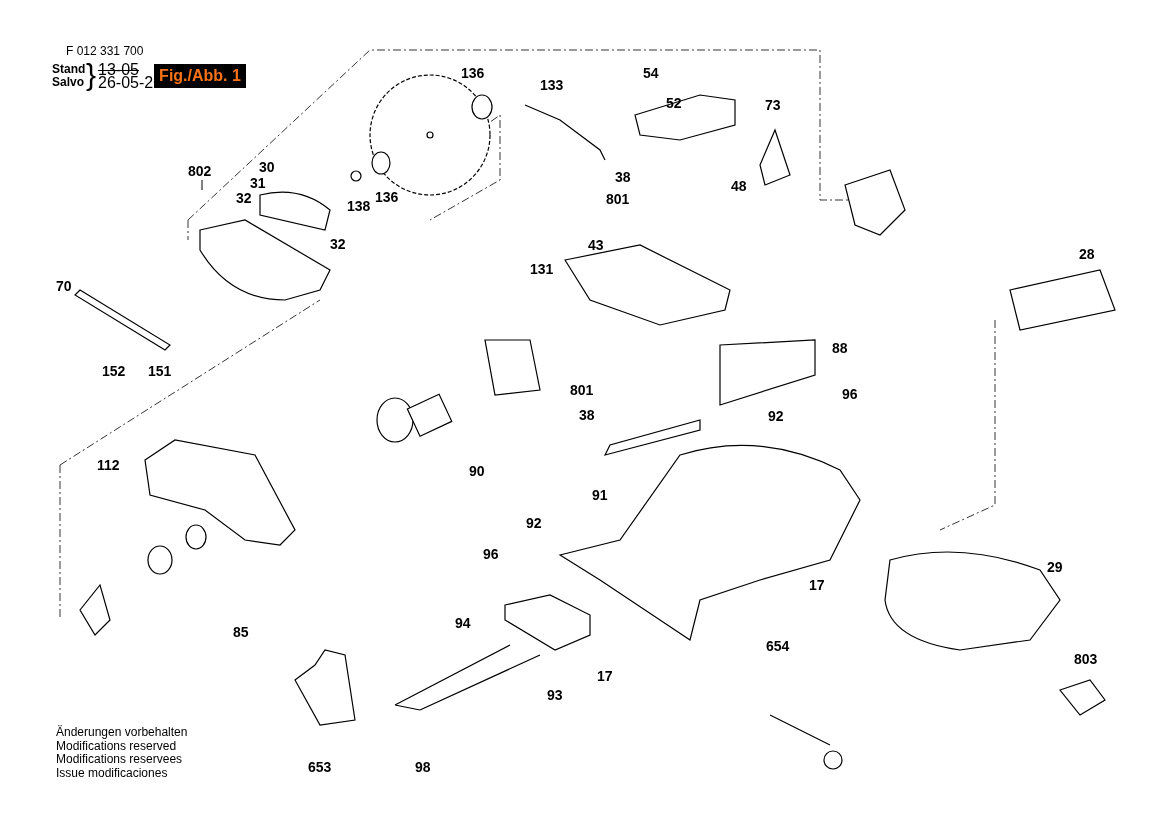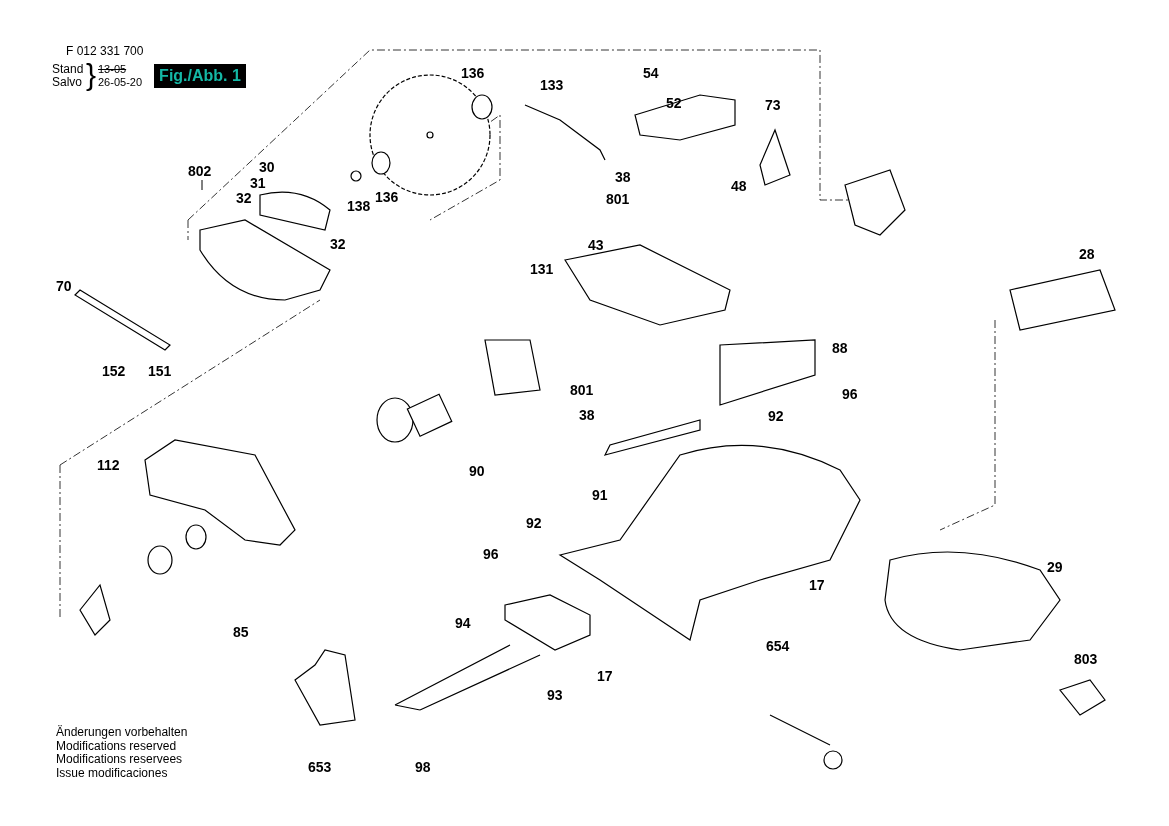--- a/index.html
+++ b/index.html
@@ -1,22 +1,22 @@
 <!DOCTYPE html>
 <html><head>
 <meta charset="utf-8">
 <style>
   html,body{margin:0;padding:0;background:#ffffff;}
   body{width:1169px;height:826px;position:relative;overflow:hidden;font-family:"Liberation Sans",sans-serif;color:#000;}
   .hdr-code{position:absolute;left:66px;top:44px;font-size:12px;}
-  .stand{position:absolute;left:52px;top:63px;font-size:12px;line-height:13px;}
+  .stand{position:absolute;left:52px;top:63px;font-size:12px;line-height:13px;font-weight:bold;}
   .brace{position:absolute;left:86px;top:60px;font-size:30px;line-height:30px;font-weight:300;}
-  .dates{position:absolute;left:98px;top:63px;font-size:11px;line-height:13px;}
+  .dates{position:absolute;left:98px;top:63px;font-size:16px;line-height:13px;}
   .dates .old{text-decoration:line-through;}
-  .figbox{position:absolute;left:154px;top:64px;width:92px;height:24px;background:#000;color:#14b8a6;font-weight:bold;font-size:16px;line-height:24px;text-align:center;}
+  .figbox{position:absolute;left:154px;top:64px;width:92px;height:24px;background:#000;color:#f97316;font-weight:bold;font-size:16px;line-height:24px;text-align:center;}
   .notes{position:absolute;left:56px;top:726px;font-size:12px;line-height:13.5px;}
   svg#diagram{position:absolute;left:0;top:0;}
   .lbl{font-family:"Liberation Sans",sans-serif;font-weight:bold;font-size:14px;fill:#000;}
   .part{fill:#fff;stroke:#000;stroke-width:1.2;}
   .dash{fill:none;stroke:#000;stroke-width:0.8;stroke-dasharray:8 3 2 3;}
   .lead{stroke:#000;stroke-width:1;}
 </style>
 </head>
 <body>
 

